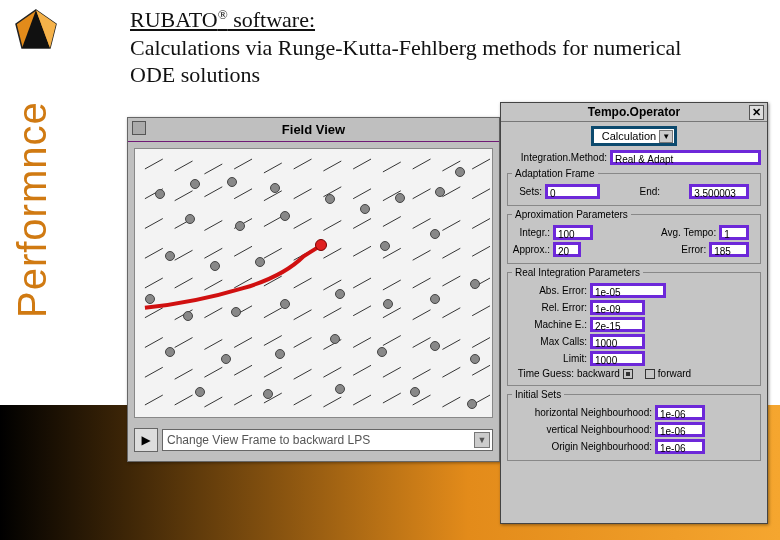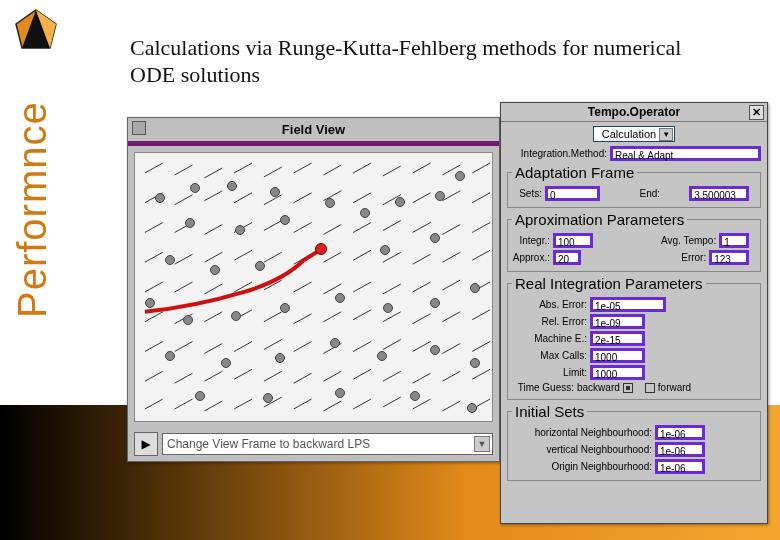--- a/index.html
+++ b/index.html
@@ -4,39 +4,39 @@
 <style>
   * { box-sizing: border-box; margin: 0; padding: 0; }
   body { width: 780px; height: 540px; font-family: Arial, sans-serif; background: #fff; position: relative; overflow: hidden; }
   .gradient-bg { position: absolute; left: 0; bottom: 0; width: 780px; height: 135px; background: linear-gradient(90deg, #000 0%, #e38b1a 60%, #f5a62f 100%); }
   .logo { position: absolute; left: 12px; top: 6px; width: 48px; height: 48px; }
   .sidetext { position: absolute; left: 10px; top: 90px; width: 230px; height: 70px; transform: rotate(-90deg); transform-origin: left top; font-size: 40px; font-family: Arial; color: #d07a12; letter-spacing: 1px; }
   .title { position: absolute; left: 130px; top: 6px; width: 580px; font-family: Georgia, 'Times New Roman', serif; font-size: 22px; line-height: 1.25; color: #111; }
   .title .sw { text-decoration: underline; }
   .title sup { font-size: 0.6em; vertical-align: super; }
   .fieldview { position: absolute; left: 127px; top: 117px; width: 373px; height: 345px; border: 1px solid #666; background: #bfbfbf; box-shadow: 1px 1px 3px rgba(0,0,0,.4); }
-  .fv-title { background: #bfbfbf; font-weight: bold; font-size: 13px; text-align: center; padding: 4px 0; border-bottom: 5px solid #701a75; position: relative; }
+  .fv-title { background: #bfbfbf; font-weight: bold; font-size: 13px; text-align: center; padding: 4px 0; border-bottom: 1px solid #701a75; position: relative; }
   .fv-sysicon { position: absolute; left: 4px; top: 3px; width: 14px; height: 14px; background: #aaa; border: 1px solid #555; }
   .fv-canvas { margin: 6px; height: 270px; background: #f3f3f3; border: 1px solid #888; position: relative; overflow: hidden; }
   .fv-bottom { display: flex; align-items: center; gap: 4px; padding: 4px 6px; }
   .fv-play { width: 24px; height: 24px; background: #ddd; border: 1px solid #666; text-align: center; line-height: 22px; font-size: 12px; }
   .fv-dd { flex: 1; background: #fff; border: 1px solid #666; font-size: 12px; padding: 3px 4px; color: #555; position: relative; }
   .fv-dd-arrow { position: absolute; right: 2px; top: 2px; width: 16px; height: 16px; background: #ccc; border: 1px solid #777; text-align: center; line-height: 14px; font-size: 9px; }
   .tempo { position: absolute; left: 500px; top: 102px; width: 268px; height: 422px; background: #c5c5c5; border: 1px solid #444; font-size: 11px; box-shadow: 1px 1px 3px rgba(0,0,0,.4); }
   .tempo-title { background: #c5c5c5; font-weight: bold; font-size: 12px; text-align: center; padding: 2px 0; border-bottom: 1px solid #777; position: relative; }
   .tempo-close { position: absolute; right: 3px; top: 2px; width: 15px; height: 15px; background: #ddd; border: 1px solid #555; font-size: 11px; line-height: 13px; text-align: center; }
   .tempo-body { padding: 4px 6px; }
   .calc-row { text-align: center; margin-bottom: 4px; }
-  .calc-dd { display: inline-block; background: #fff; border: 1px solid #0c4a6e; padding: 1px 18px 1px 8px; font-size: 11px; position: relative; }
+  .calc-dd { display: inline-block; background: #fff; border: 3px solid #0c4a6e; padding: 1px 18px 1px 8px; font-size: 11px; position: relative; }
   .calc-dd-arrow { position: absolute; right: 1px; top: 1px; width: 14px; height: 13px; background: #ccc; border: 1px solid #777; line-height: 11px; font-size: 8px; text-align: center; }
   .row { display: flex; align-items: center; gap: 3px; margin: 2px 0; }
   .row label { font-size: 10px; text-align: right; }
   .inp { background: #fff; border: 3px solid #6d28d9; font-size: 10px; padding: 1px 2px; height: 15px; }
   fieldset { border: 1px solid #888; margin: 3px 0; padding: 3px 4px 4px; }
-  legend { font-size: 15px; padding: 0 3px; }
+  legend { font-size: 10px; padding: 0 3px; }
   .half { width: 48%; display: inline-flex; align-items: center; gap: 3px; }
   .radio { width: 10px; height: 10px; border: 1px solid #333; display: inline-block; }
   .radio.checked::after { content:''; display:block; width:4px; height:4px; background:#333; margin:2px; }
   
   .dot { position: absolute; width: 10px; height: 10px; border-radius: 50%; background: #888; border: 1px solid #444; }
   .reddot { position: absolute; width: 12px; height: 12px; border-radius: 50%; background: #e02020; border: 1px solid #700; }
 </style>
 </head>
 <body>
 
@@ -46,21 +46,21 @@
 <svg viewBox="0 0 48 48">
       <polygon points="24,4 44,18 38,42 10,42 4,18" fill="#e38b1a" stroke="#222" stroke-width="1.5"></polygon>
       <polygon points="24,4 38,42 10,42" fill="#111"></polygon>
       <polygon points="24,4 44,18 38,42" fill="#f5b24a"></polygon>
     </svg>
 </div>
 
 <div class="sidetext" style="top:318px;">Performnce</div>
 
 <div class="title">
-  <br>
+  <span class="sw"><span>RUBATO</span><sup>®</sup><span> software:</span></span><br>
   <span>Calculations via Runge-Kutta-Fehlberg methods for numerical ODE solutions</span>
 </div>
 
 <div class="fieldview">
   <div class="fv-title">
     <span class="fv-sysicon"></span>
     <span>Field View</span>
   </div>
   <div class="fv-canvas">
     <svg width="100%" height="100%" viewBox="0 0 360 270">
@@ -241,21 +241,21 @@
             <div class="inp" style="width:30px">1</div>
           </span>
       </div>
       <div class="row">
         <span class="half">
             <label style="width:38px">Approx.:</label>
             <div class="inp" style="width:28px">20</div>
           </span>
         <span class="half" style="justify-content:flex-end">
             <label style="width:32px">Error:</label>
-            <div class="inp" style="width:40px">123</div>
+            <div class="inp" style="width:40px">185</div>
           </span>
       </div>
     </fieldset>
     <fieldset>
       <legend>Real Integration Parameters</legend>
       <div class="row">
           <label style="width:75px">Abs. Error:</label>
           <div class="inp" style="width:76px">1e-05</div>
         </div>
       <div class="row">

